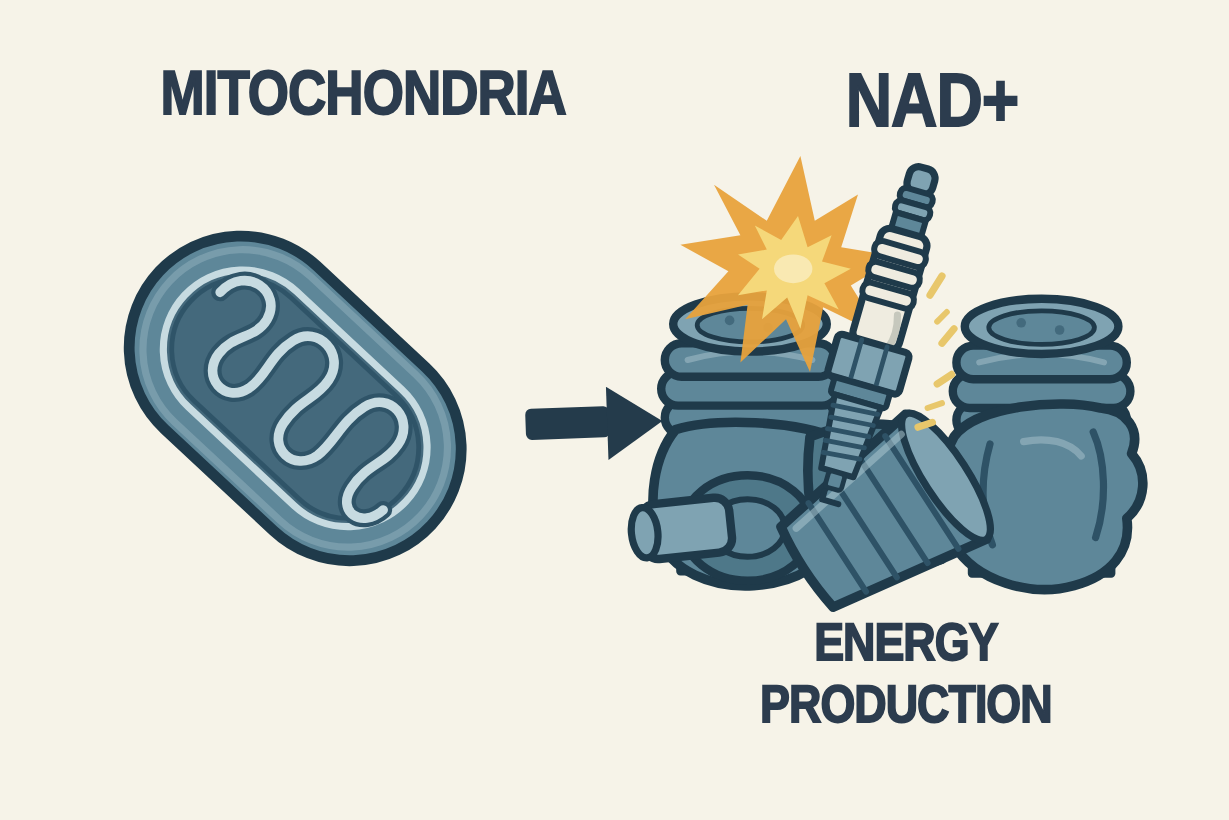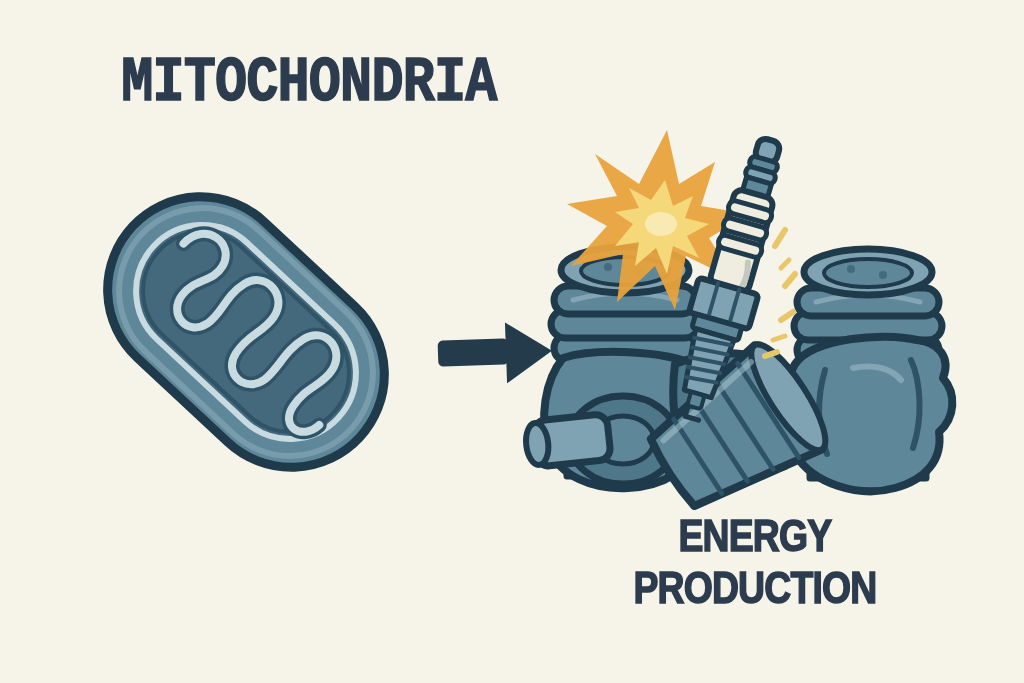--- a/index.html
+++ b/index.html
@@ -8,21 +8,21 @@
     background:var(--background,#F6F3E8);
     font-family:"Liberation Sans","DejaVu Sans",sans-serif;
   }
   .canvas{position:relative;width:1024px;height:683px;background:var(--background,#F6F3E8);}
   .label{
     position:absolute;text-align:center;color:var(--text,#2C3C4E);
     font-weight:700;letter-spacing:-1px;
     -webkit-text-stroke:1.5px var(--text,#2C3C4E);
   }
   .squeeze{display:inline-block;transform:scaleX(.85);transform-origin:50% 50%;white-space:nowrap;}
-  #label-mitochondria{left:88px;top:48px;width:430px;font-size:63px;font-family:Liberation Mono, monospace;}
+  #label-mitochondria{left:88px;top:48px;width:430px;font-size:52px;}
   #label-nad{left:662px;top:48px;width:230px;font-size:63px;}
   #label-energy{left:545px;top:510px;width:420px;font-size:44px;line-height:52px;}
   #label-energy .line{display:block;}
   svg{position:absolute;overflow:visible;}
   #mito{left:58px;top:148px;}
   #arrow{left:428px;top:316px;}
   #engine{left:523px;top:118px;}
   
   .ol{stroke:var(--outline,#1F3A4A);stroke-linejoin:round;stroke-linecap:round;}
   .f-none{fill:none}
@@ -43,20 +43,23 @@
   .s-shade{stroke:var(--ceramic-shade,#BBBFB4);stroke-linecap:round;}
   .s-dash{stroke:var(--spark-dash,#E8C76B);stroke-linecap:round;}
 </style>
 </head>
 <body>
 
 <div class="canvas">
 
   <div class="label" id="label-mitochondria">
     <span class="squeeze">MITOCHONDRIA</span>
+  </div>
+  <div class="label" id="label-nad">
+    <span class="squeeze">NAD+</span>
   </div>
 
   <svg id="mito" width="384" height="374" viewBox="0 0 384 374">
     <g transform="rotate(43 188 184)">
       <rect x="33" y="91" width="310" height="186" rx="93" class="f-body ol" stroke-width="9"></rect>
       <rect x="45" y="101" width="286" height="166" rx="83" class="f-none s-hl" stroke-width="6" opacity="0.35"></rect>
       <rect x="62" y="118" width="252" height="132" rx="66" class="f-matrix s-crisl" stroke-width="6"></rect>
       <rect x="69" y="125" width="238" height="118" rx="59" class="f-none s-panel" stroke-width="4" opacity="0.9"></rect>
       <g>
         <path d="M 82 162 C 82 130 120 126 126 152 C 130 170 114 180 116 200

